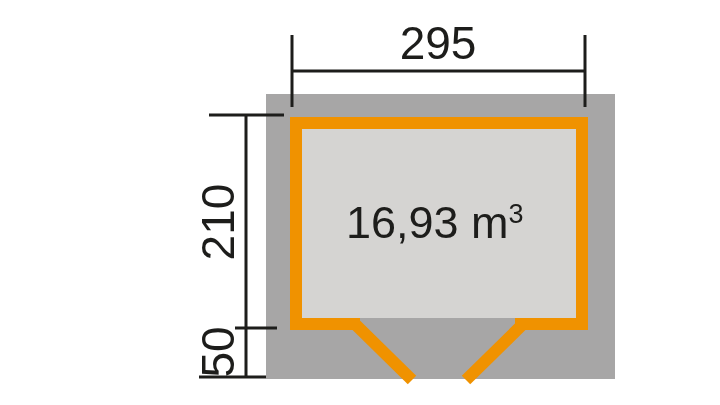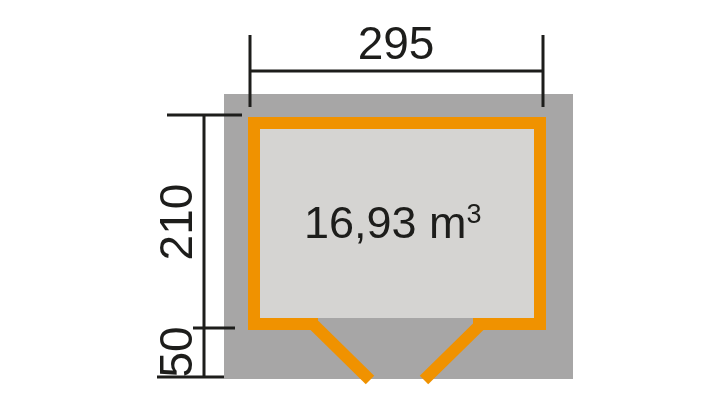--- a/index.html
+++ b/index.html
@@ -2,20 +2,21 @@
 <html><head>
 <meta charset="utf-8">
 <style>
   html, body { margin: 0; padding: 0; background: #ffffff; }
   .stage {
     position: relative;
     width: 662px;
     height: 405px;
     overflow: hidden;
     background: #ffffff;
+    margin-left: 42px;
   }
   .stage svg { display: block; }
   svg text {
     font-family: "Liberation Sans", sans-serif;
     font-weight: 400;
   }
   .dim-text { font-size: 46px; }
   .volume-text { font-size: 45px; }
   .volume-sup { font-size: 27px; }
 </style>

